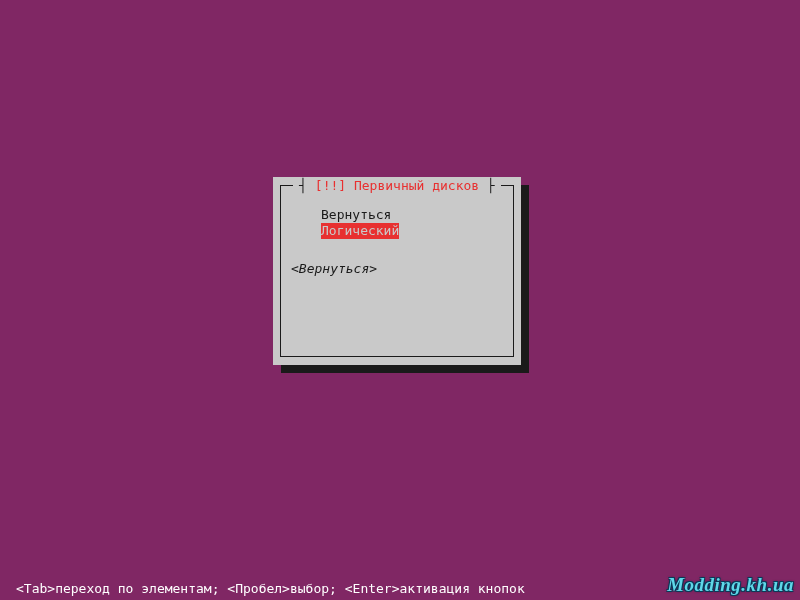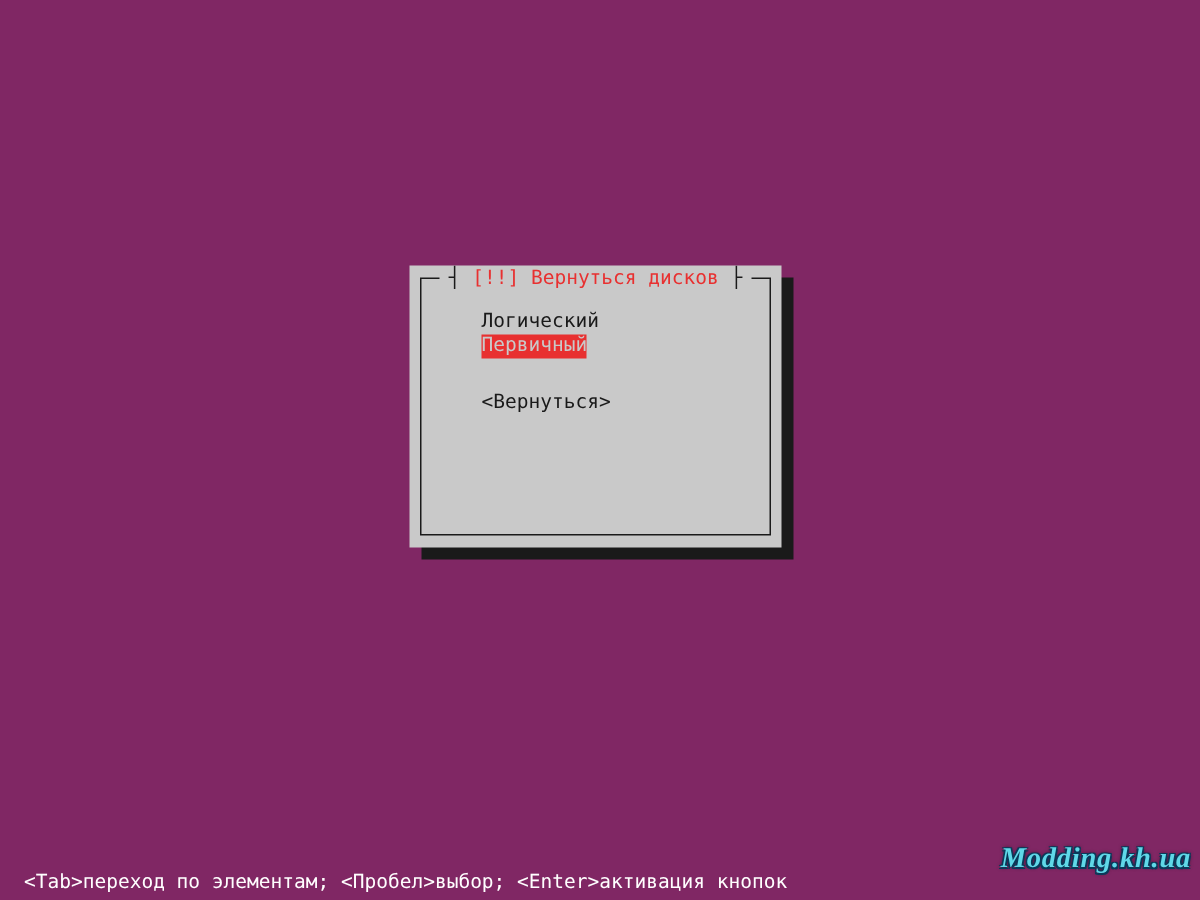--- a/index.html
+++ b/index.html
@@ -80,36 +80,36 @@
       line-height: 16px;
     }
     .option.selected {
       background: #e83030;
       color: #c9c9c9;
     }
     .option-row {
       line-height: 16px;
     }
     .back-wrap {
-      margin-left: 30px;
+      font-style: italic;
     }
     .back {
       color: #1a1a1a;
     }
     .footer {
       position: absolute;
       left: 16px;
       bottom: 4px;
       color: #ffffff;
       white-space: pre;
     }
     .watermark {
       position: absolute;
       right: 6px;
-      bottom: 16px;
+      bottom: 4px;
       font-family: Georgia, 'Times New Roman', serif;
       font-style: italic;
       font-weight: bold;
       font-size: 19px;
       color: #5fd8e8;
       text-shadow: 
         -1px -1px 0 #0a3a5a,
         1px -1px 0 #0a3a5a,
         -1px 1px 0 #0a3a5a,
         1px 1px 0 #0a3a5a,
@@ -119,30 +119,30 @@
   </style>
 </head>
 <body>
 
 <div class="dialog-shadow"></div>
 
 <div class="dialog">
   <div class="dialog-inner-border"></div>
   <div class="dialog-title-wrap">
     <span class="dialog-title-bg">
-      <span class="dialog-title-dashes">┤</span><span class="dialog-title-text"> [!!] Вернуться дисков </span><span class="dialog-title-dashes">├</span>
+      <span class="dialog-title-dashes">┤</span><span class="dialog-title-text"> [!!] Первичный дисков </span><span class="dialog-title-dashes">├</span>
     </span>
   </div>
   <div class="dialog-body">
     <div class="options">
       <div class="option-row">
-        <span class="option">Логический</span>
+        <span class="option">Вернуться</span>
       </div>
       <div class="option-row">
-        <span class="option selected">Первичный</span>
+        <span class="option selected">Логический</span>
       </div>
     </div>
     <div class="back-wrap">
       <span class="back">&lt;Вернуться&gt;</span>
     </div>
   </div>
 </div>
 
 <div class="footer"><span>&lt;Tab&gt;переход по элементам;</span> <span>&lt;Пробел&gt;выбор;</span> <span>&lt;Enter&gt;активация кнопок</span></div>
 

